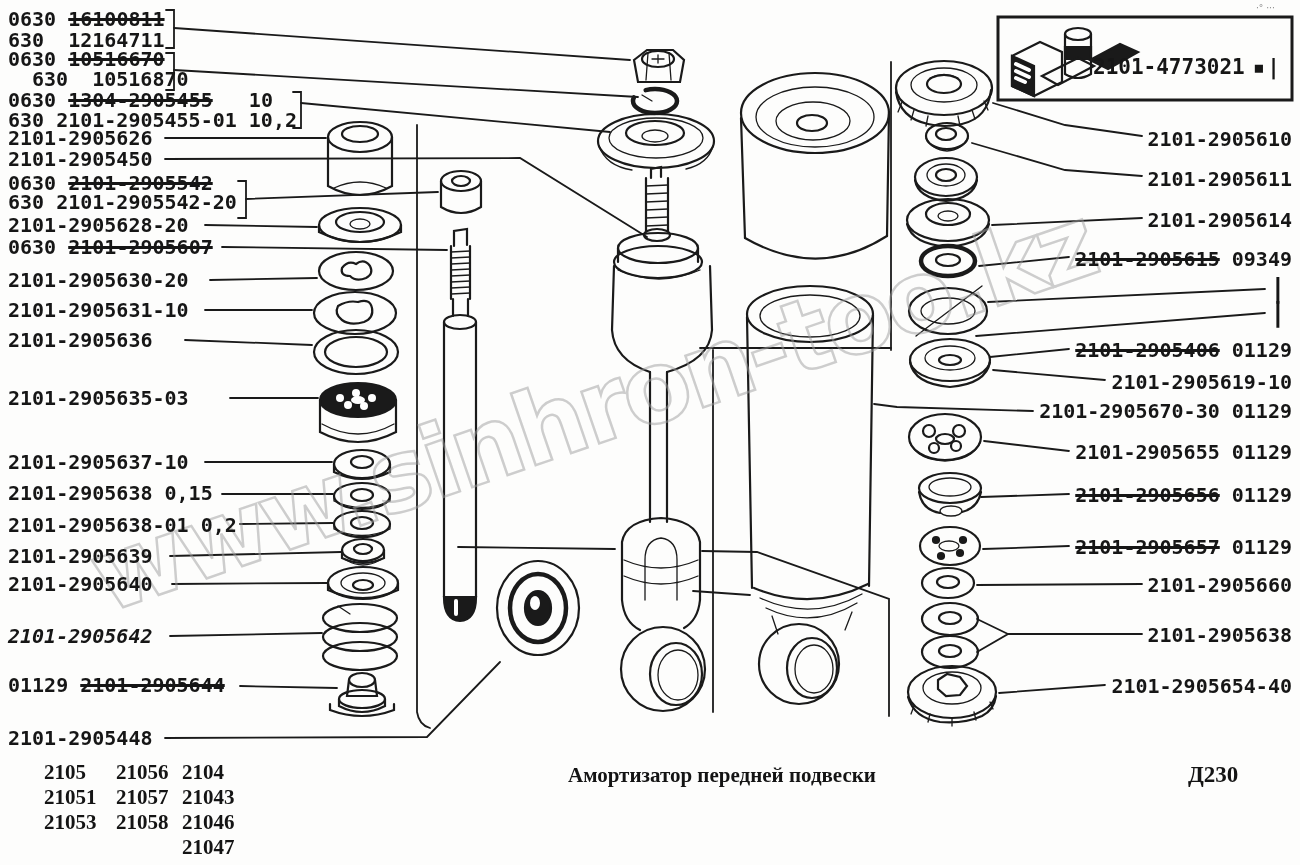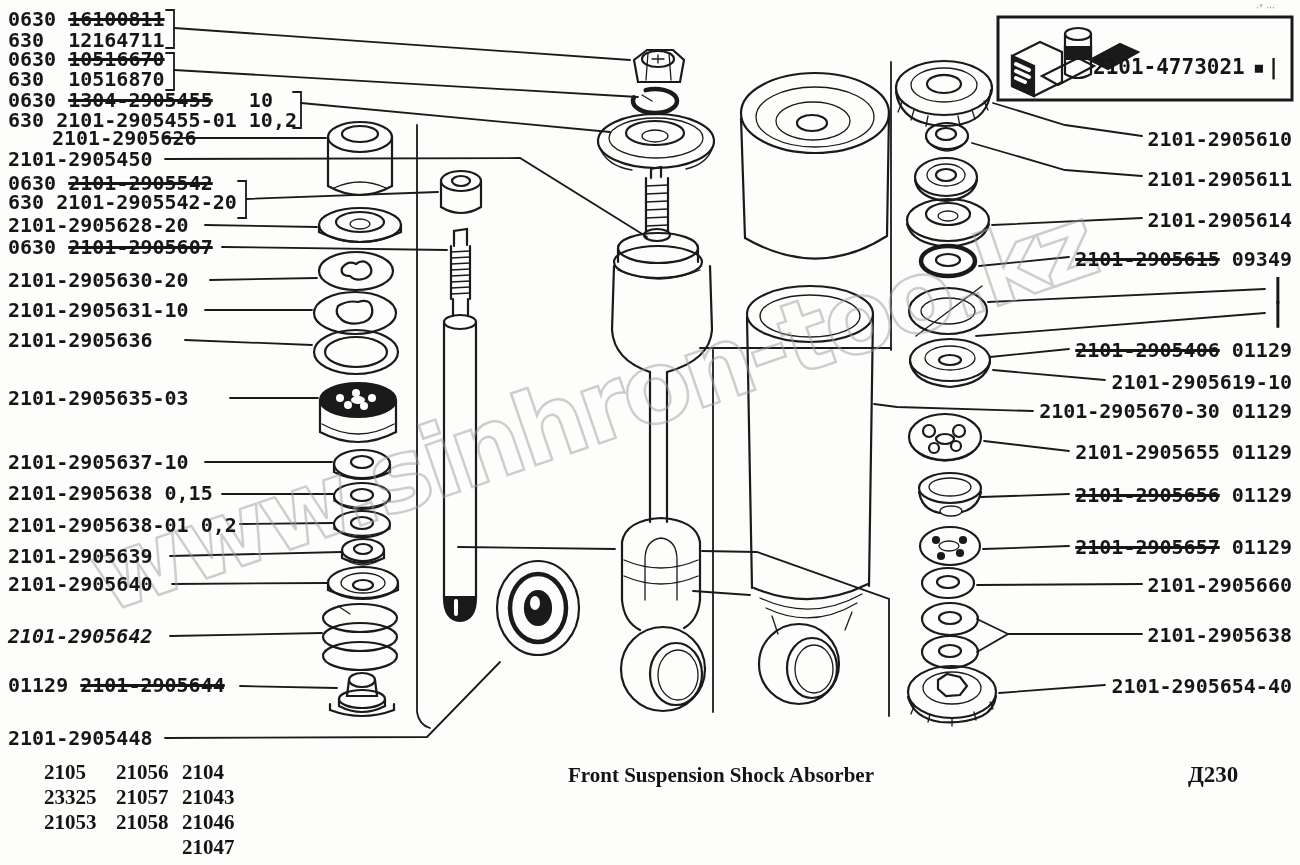--- a/index.html
+++ b/index.html
@@ -347,24 +347,24 @@
   <div id="corner-mark">·° ···</div>
 
   <div id="kit-label">
     <span>2101-4773021</span><span class="mk">▪|</span>
   </div>
 
   <div id="left-labels">
       <div class="plabel lft" style="top: 6px;"><span>0630 </span><span class="strike">16100811</span></div>
       <div class="plabel lft" style="top: 27px;"><span>630  12164711</span></div>
       <div class="plabel lft" style="top: 46px;"><span>0630 </span><span class="strike">10516670</span></div>
-      <div class="plabel lft" style="top: 66px;"><span>630  10516870</span></div>
+      <div class="plabel lft" style="top: 66px; margin-left: 24px;"><span>630  10516870</span></div>
       <div class="plabel lft" style="top: 87px;"><span>0630 </span><span class="strike">1304-2905455</span><span>   10</span></div>
       <div class="plabel lft" style="top: 107px;"><span>630 2101-2905455-01 10,2</span></div>
-      <div class="plabel lft" style="top: 125px; margin-left: 44px;"><span>2101-2905626</span></div>
+      <div class="plabel lft" style="top: 125px;"><span>2101-2905626</span></div>
       <div class="plabel lft" style="top: 146px;"><span>2101-2905450</span></div>
       <div class="plabel lft" style="top: 170px;"><span>0630 </span><span class="strike">2101-2905542</span></div>
       <div class="plabel lft" style="top: 189px;"><span>630 2101-2905542-20</span></div>
       <div class="plabel lft" style="top: 212px;"><span>2101-2905628-20</span></div>
       <div class="plabel lft" style="top: 234px;"><span>0630 </span><span class="strike">2101-2905607</span></div>
       <div class="plabel lft" style="top: 267px;"><span>2101-2905630-20</span></div>
       <div class="plabel lft" style="top: 297px;"><span>2101-2905631-10</span></div>
       <div class="plabel lft" style="top: 327px;"><span>2101-2905636</span></div>
       <div class="plabel lft" style="top: 385px;"><span>2101-2905635-03</span></div>
       <div class="plabel lft" style="top: 449px;"><span>2101-2905637-10</span></div>
@@ -391,30 +391,30 @@
       <div class="plabel rgt" style="top: 534px;"><span class="strike">2101-2905657</span><span> 01129</span></div>
       <div class="plabel rgt" style="top: 572px;"><span>2101-2905660</span></div>
       <div class="plabel rgt" style="top: 622px;"><span>2101-2905638</span></div>
       <div class="plabel rgt" style="top: 673px;"><span>2101-2905654-40</span></div>
     </div>
 
   <div id="models">
       <span>2105</span>
       <span>21056</span>
       <span>2104</span>
-      <span>23325</span>
+      <span>21051</span>
       <span>21057</span>
       <span>21043</span>
       <span>21053</span>
       <span>21058</span>
       <span>21046</span>
       <span></span>
       <span></span>
       <span>21047</span>
     </div>
 
   <div id="caption">
-    <div>Front Suspension Shock Absorber</div>
+    <div>Амортизатор передней подвески</div>
   </div>
 
   <div id="page-code">Д230</div>
 
 </div>
 
 </body></html>

